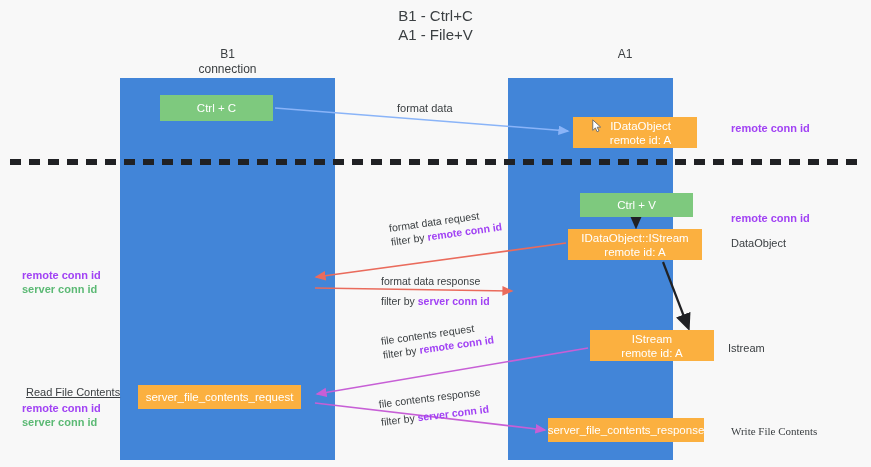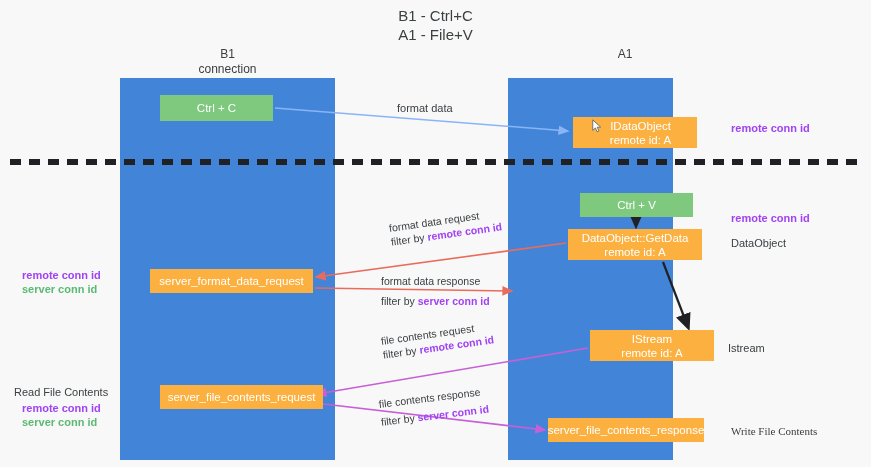--- a/index.html
+++ b/index.html
@@ -41,21 +41,21 @@
     line-height:14px;
     box-sizing:border-box;
     padding:2px 4px;
   }
   .node.green{background:#7ec97e;}
   .node.orange{background:#fbb040;}
 
   
   .n-ctrlc{left:160px;top:95px;width:113px;height:26px;}
   .n-sfdreq{left:150px;top:269px;width:163px;height:24px;}
-  .n-sfcreq{left:160px;top:385px;width:163px;height:24px;}
+  .n-sfcreq{left:138px;top:385px;width:163px;height:24px;}
   
   .n-idataobject{left:573px;top:117px;width:124px;height:31px;padding-left:15px;}
   .n-ctrlv{left:580px;top:173px;width:113px;height:24px;margin-top:20px;}
   .n-getdata{left:568px;top:229px;width:134px;height:31px;}
   .n-sfdresp{left:515px;top:280px;width:152px;height:24px;}
   .n-istream{left:590px;top:330px;width:124px;height:31px;}
   .n-sfcresp{left:548px;top:418px;width:156px;height:24px;}
 
   
   .cursor-glyph{
@@ -67,21 +67,21 @@
   .lbl.bold{font-weight:bold;}
   .purple{color:#a142f4;font-weight:bold;}
   .green-t{color:#5bb974;font-weight:bold;}
 
   .t-formatlist{left:397px;top:101px;}
   .t-rci-1{left:731px;top:121px;}
   .t-rci-2{left:731px;top:211px;}
   .t-dataobject{left:731px;top:236px;}
   .t-istream{left:728px;top:341px;}
   .t-writefc{left:731px;top:424px;font-family:Liberation Serif, serif;}
-  .t-readfc{left:14px;top:385px;}
+  .t-readfc{left:26px;top:385px;text-decoration:underline;}
   .t-left-ids-1{left:22px;top:268px;}
   .t-left-ids-2{left:22px;top:401px;}
 
   
   .rot{position:absolute;font-size:10.5px;line-height:14px;white-space:nowrap;color:#3c4043;}
   .r-fdreq{left:388px;top:221px;transform:rotate(-8deg);transform-origin:left top;}
   .r-fdresp{left:381px;top:274px;}
   .r-fcreq{left:380px;top:334px;transform:rotate(-8deg);transform-origin:left top;}
   .r-fcresp{left:378px;top:397px;transform:rotate(-7deg);transform-origin:left top;}
 </style>
@@ -153,28 +153,25 @@
   <svg class="cursor-glyph" viewBox="0 0 16 16">
     <path d="M2,1 L2,13 L5,10.2 L7,14.6 L9.1,13.6 L7.1,9.4 L11,9.2 z" fill="#ffffff" stroke="#5f6368" stroke-width="1"></path>
   </svg>
 
   <div class="node green n-ctrlv">
     <span>Ctrl + V</span>
   </div>
 
   <div class="node orange n-getdata">
     <span>
-      <span>DataObject::GetData</span><br>
+      <span>IDataObject::IStream</span><br>
       <span>remote id: A</span>
     </span>
   </div>
 
-  <div class="node orange n-sfdreq">
-    <span>server_format_data_request</span>
-  </div>
 
 
   <div class="node orange n-istream">
     <span>
       <span>IStream</span><br>
       <span>remote id: A</span>
     </span>
   </div>
 
   <div class="node orange n-sfcreq">

